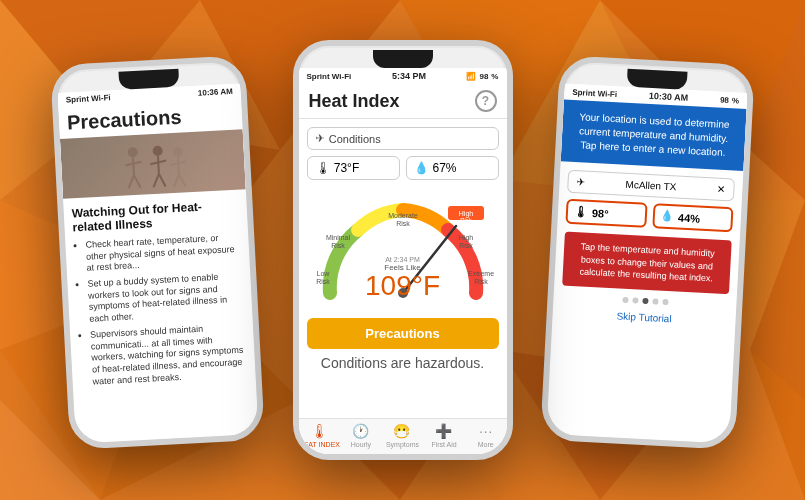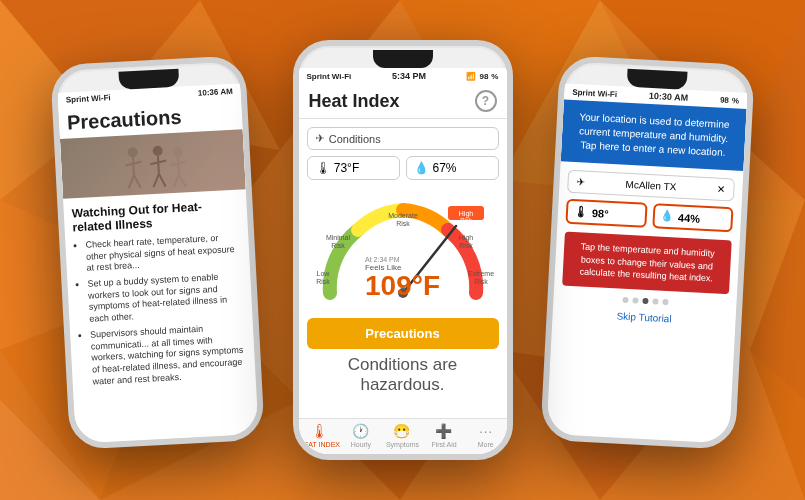--- a/index.html
+++ b/index.html
@@ -186,55 +186,55 @@
     .gauge-svg {
       width: 190px;
       height: 130px;
     }
 
     .gauge-center-text {
       position: absolute;
       bottom: 18px;
       left: 50%;
       transform: translateX(-50%);
-      text-align: left;
+      text-align: center;
     }
 
     .feels-label {
       font-size: 8px;
       color: #555;
       display: block;
     }
 
     .feels-time {
       font-size: 7px;
       color: #888;
       display: block;
     }
 
     .feels-temp {
       font-size: 28px;
-      font-weight: 700;
+      font-weight: 400;
       color: #e05800;
       line-height: 1;
     }
 
     .precautions-btn {
       background: #f0a500;
       color: #fff;
       font-size: 13px;
       font-weight: 700;
       text-align: center;
       padding: 8px;
       border-radius: 6px;
       margin-bottom: 6px;
     }
 
     .conditions-text {
-      font-size: 17px;
+      font-size: 14px;
       color: #555;
       text-align: center;
     }
 
     
     .bottom-nav {
       background: #f8f8f8;
       border-top: 1px solid #e0e0e0;
       display: flex;
       padding: 4px 0 6px;

